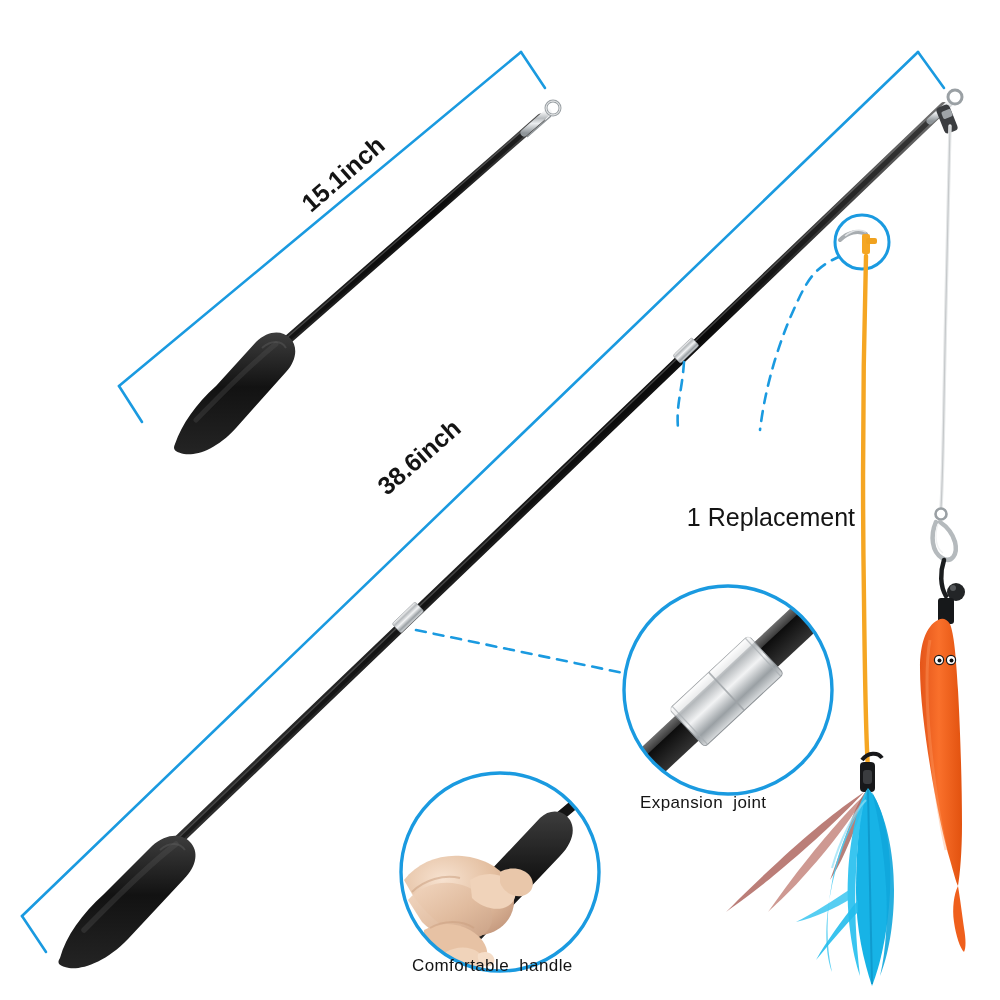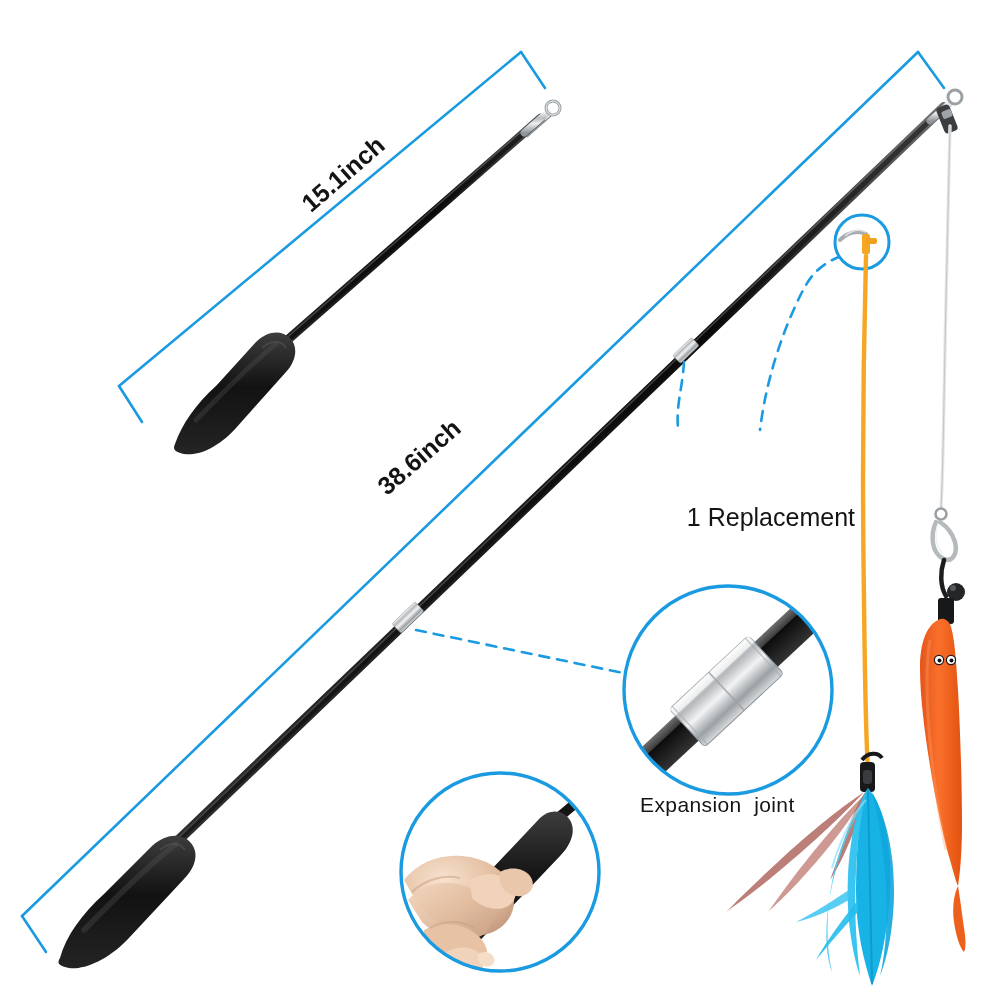--- a/index.html
+++ b/index.html
@@ -3,21 +3,21 @@
 <meta charset="utf-8">
 <style>
   html,body{margin:0;padding:0;background:#ffffff;}
   body{width:1000px;height:1000px;overflow:hidden;
        font-family:"Liberation Sans", sans-serif;}
   #stage{position:relative;width:1000px;height:1000px;background:#fff;}
   svg.layer{position:absolute;left:0;top:0;width:1000px;height:1000px;}
   .lbl{position:absolute;color:#141414;white-space:pre;}
   .lbl-dim{font-size:25px;font-weight:700;letter-spacing:0px;}
   .lbl-call{font-size:25px;font-weight:400;line-height:1.12;text-align:right;}
-  .lbl-cap{font-size:21px;font-weight:400;letter-spacing:.4px;}
+  .lbl-cap{font-size:17px;font-weight:400;letter-spacing:.4px;}
 </style>
 </head>
 <body>
 
 <div id="stage">
 
   <svg class="layer" viewBox="0 0 1000 1000">
     <defs>
       <linearGradient id="rodGrad" x1="0" y1="0" x2="0" y2="1">
         <stop offset="0%" stop-color="#4a4a4a"></stop>
@@ -248,14 +248,15 @@
   <div class="lbl lbl-dim" style="left:296px;top:196px;transform:rotate(-41deg);transform-origin:left top;">15.1inch</div>
 
   <div class="lbl lbl-dim" style="left:372px;top:479px;transform:rotate(-41deg);transform-origin:left top;">38.6inch</div>
 
   <div class="lbl lbl-call" style="left:683px;top:447px;width:172px;">
     <div>1 Replacement</div>
   </div>
 
   <div class="lbl lbl-cap" style="left:640px;top:793px;">Expansion  joint</div>
 
+  <div class="lbl lbl-cap" style="left:412px;top:956px;">Comfortable  handle</div>
 
 </div>
 
 </body></html>

